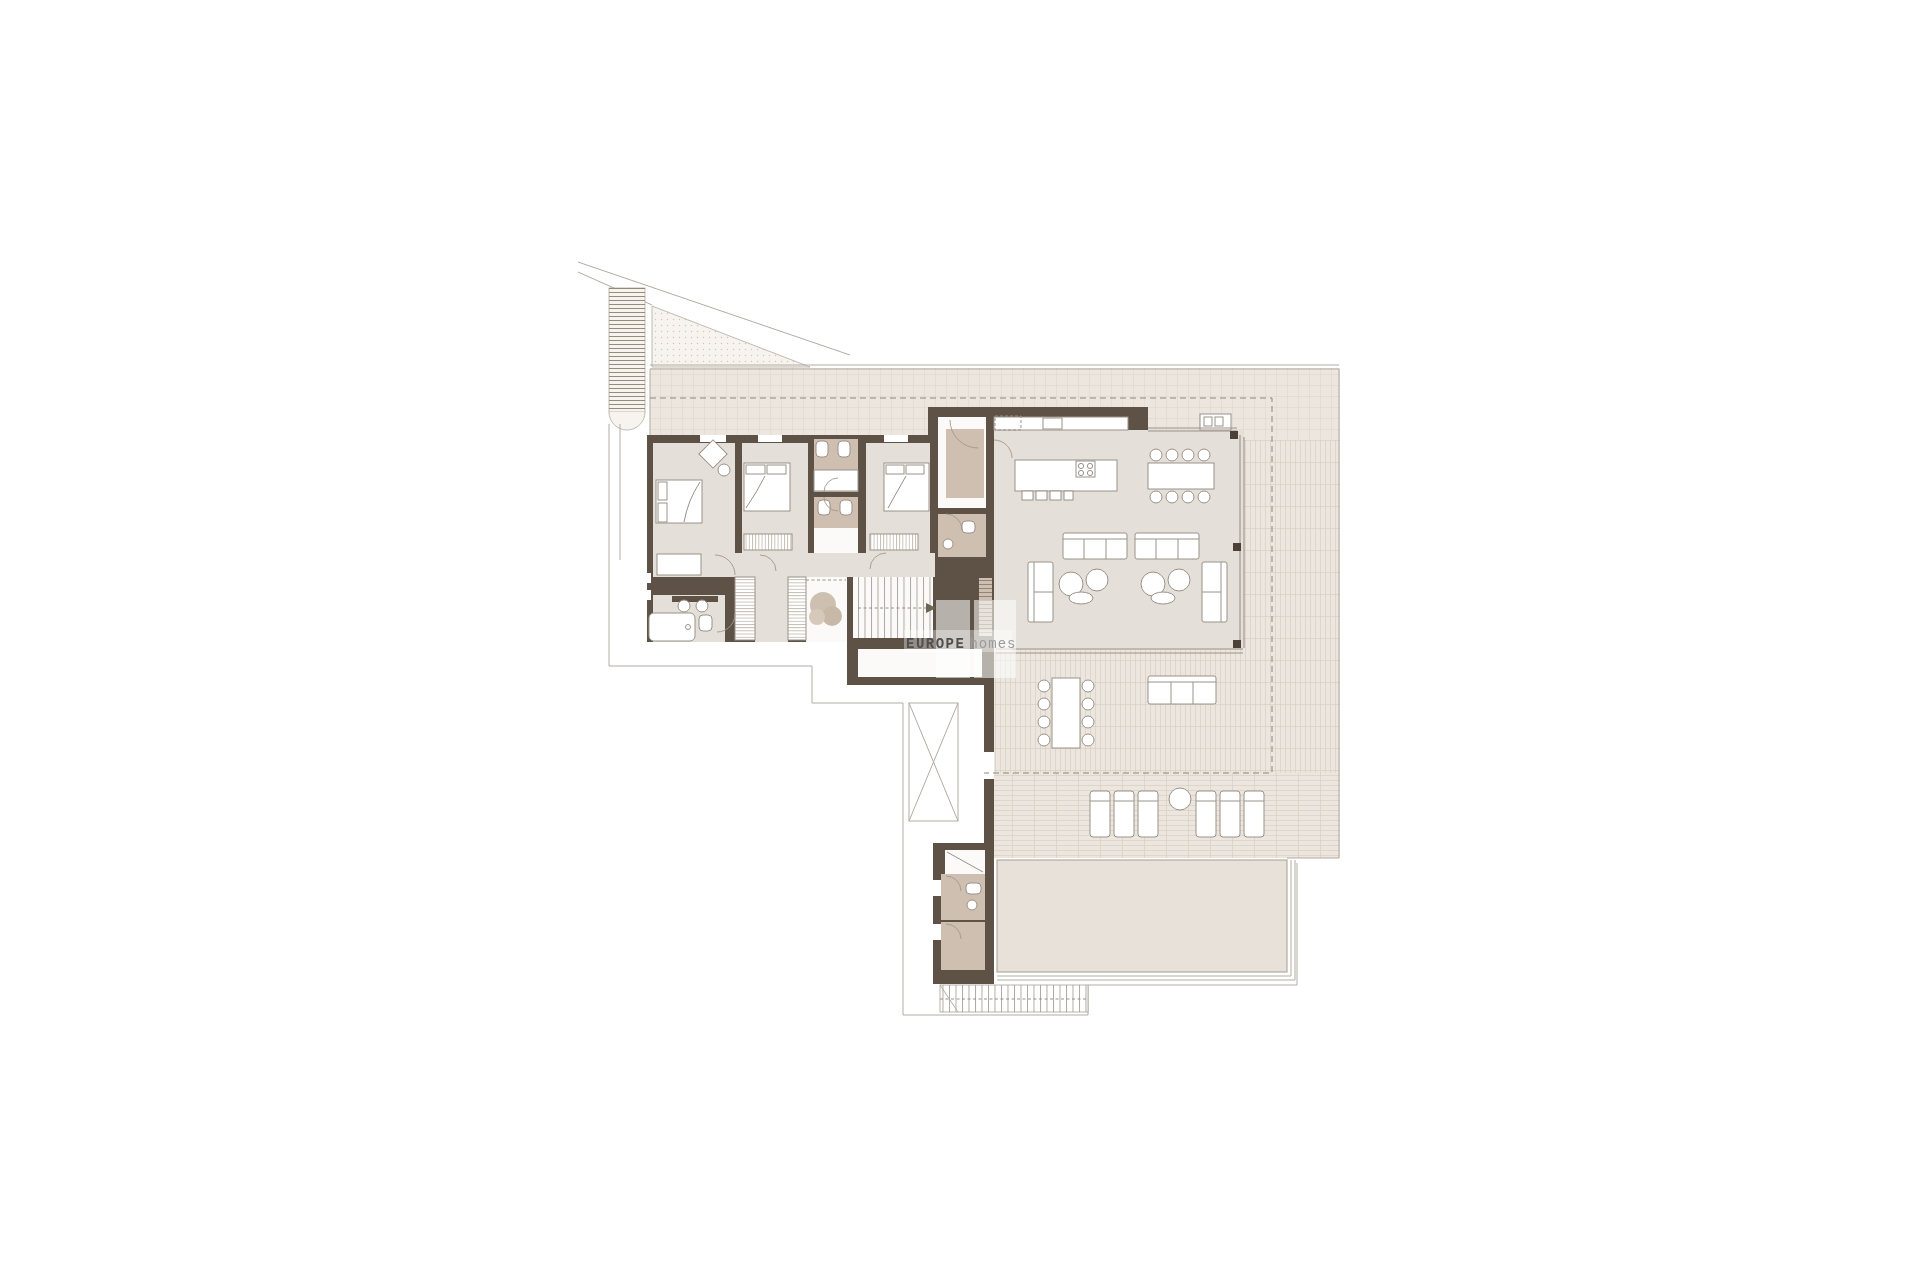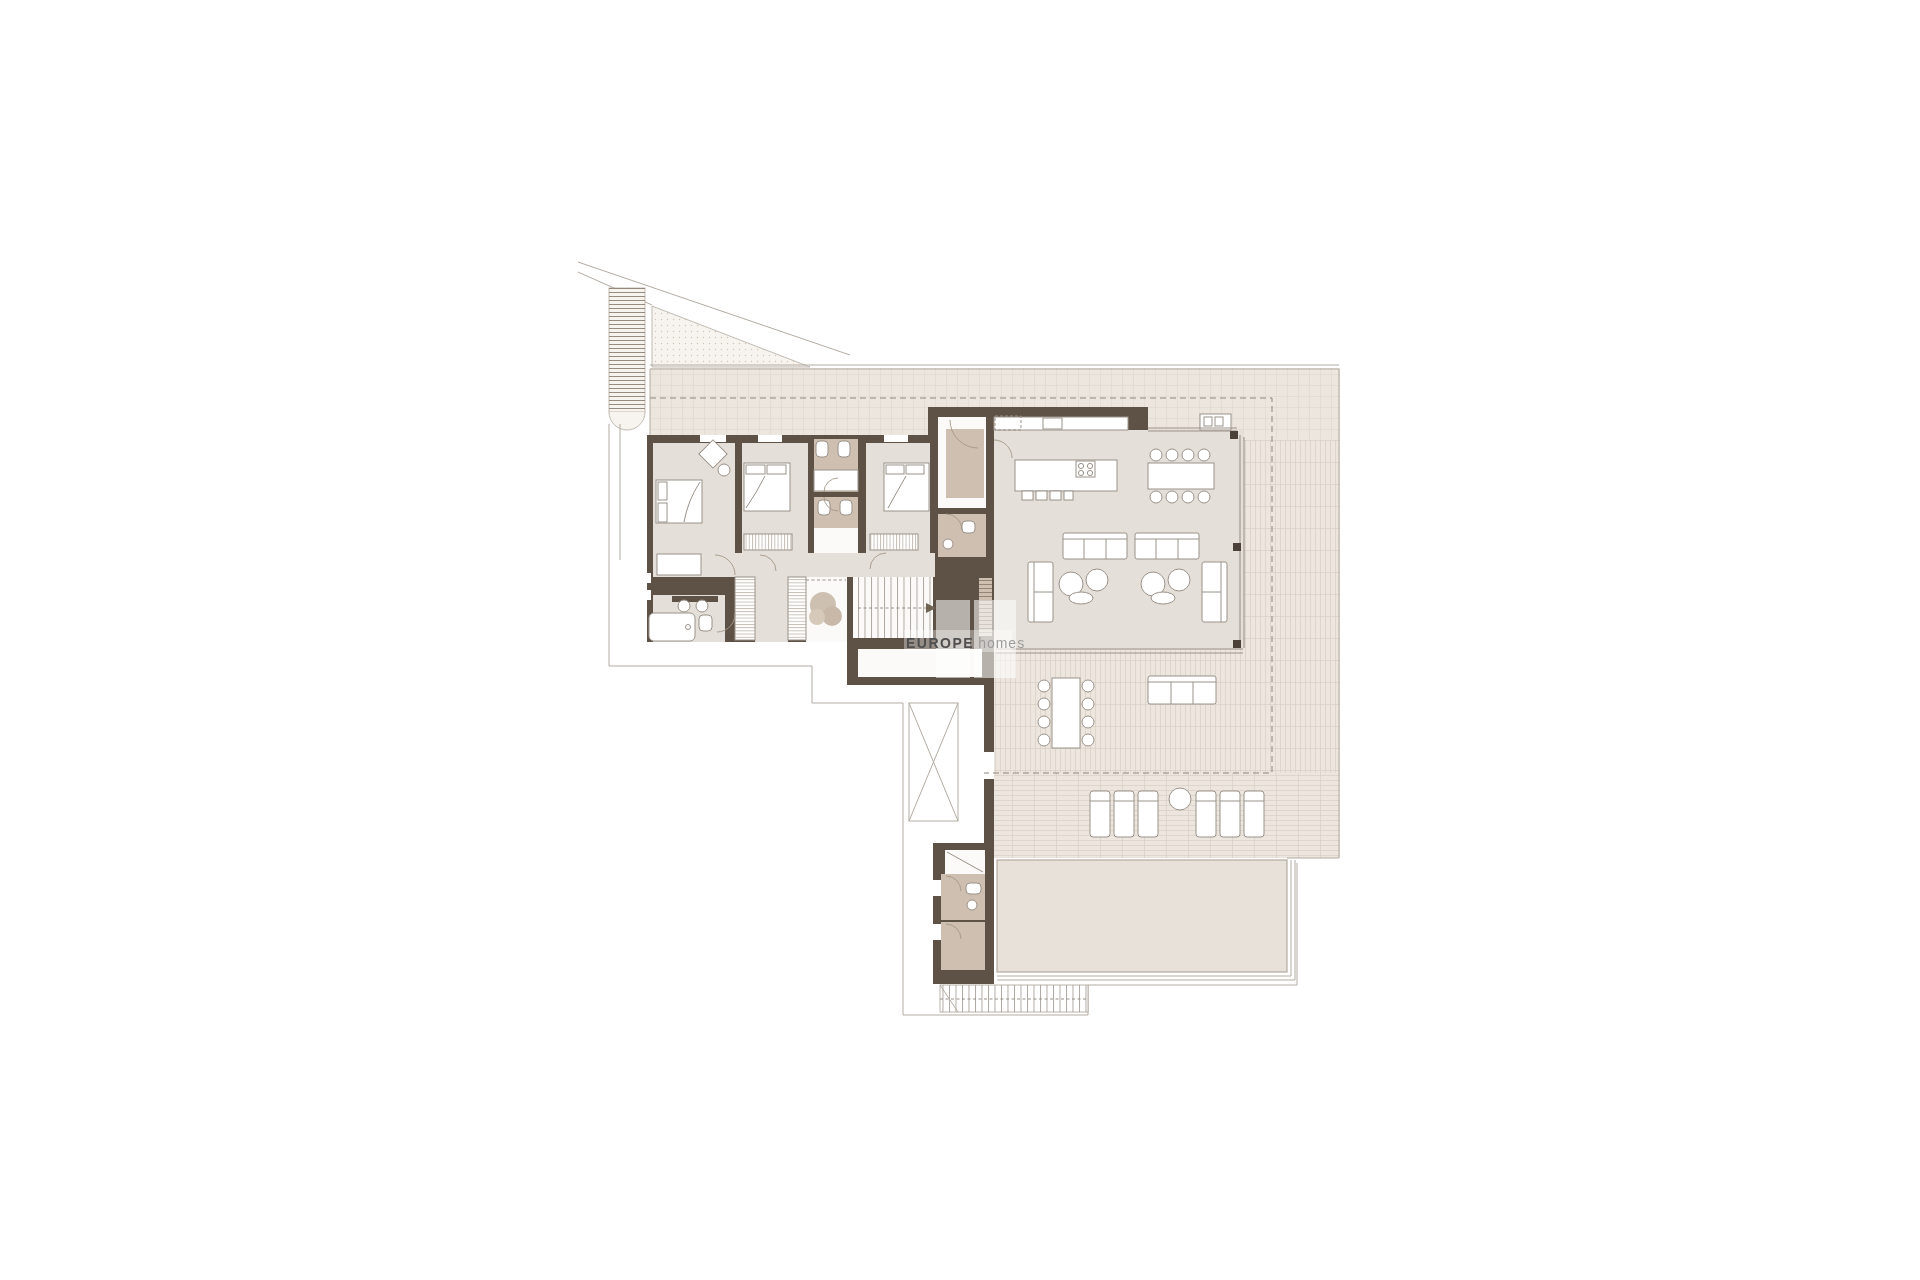--- a/index.html
+++ b/index.html
@@ -1,17 +1,17 @@
 <!DOCTYPE html>
 <html style="--bg: #ffffff; --wall: #5e5246; --floor: #e4dfd8; --floor-bath: #cfbfb1; --floor-white: #fbfaf8; --terrace: #ece6df; --terrace-line: #d8cfc5; --pool: #e7e1da; --outline: #b3aba1; --furniture-fill: #ffffff; --furniture-stroke: #9a9289; --dash: #8f867c; --plant: #c0ad99; --column: #4b4138; --wm-dark: #4f4f4f; --wm-light: #9b9b9b;"><head>
 <meta charset="utf-8">
 <style>
   html,body{margin:0;padding:0;background:#fff;}
   .canvas{position:relative;width:1920px;height:1280px;background:var(--bg,#fff);overflow:hidden;
-          font-family:Liberation Sans, sans-serif;}
+          font-family:Liberation Mono, monospace;}
   svg{position:absolute;left:0;top:0;}
   .wall{fill:var(--wall,#5e5246);}
   .floor{fill:var(--floor,#e4dfd8);}
   .bath{fill:var(--floor-bath,#cfbfb1);}
   .white{fill:var(--floor-white,#fbfaf8);}
   .fur{fill:var(--furniture-fill,#fff);stroke:var(--furniture-stroke,#9a9289);stroke-width:1;}
   .furl{fill:none;stroke:var(--furniture-stroke,#9a9289);stroke-width:1;}
   .oln{fill:none;stroke:var(--outline,#b3aba1);stroke-width:1;}
   .dash{fill:none;stroke:var(--dash,#8f867c);stroke-width:1;stroke-dasharray:6 4;}
   .dashf{fill:none;stroke:var(--dash,#8f867c);stroke-width:0.9;stroke-dasharray:3 2.5;}

